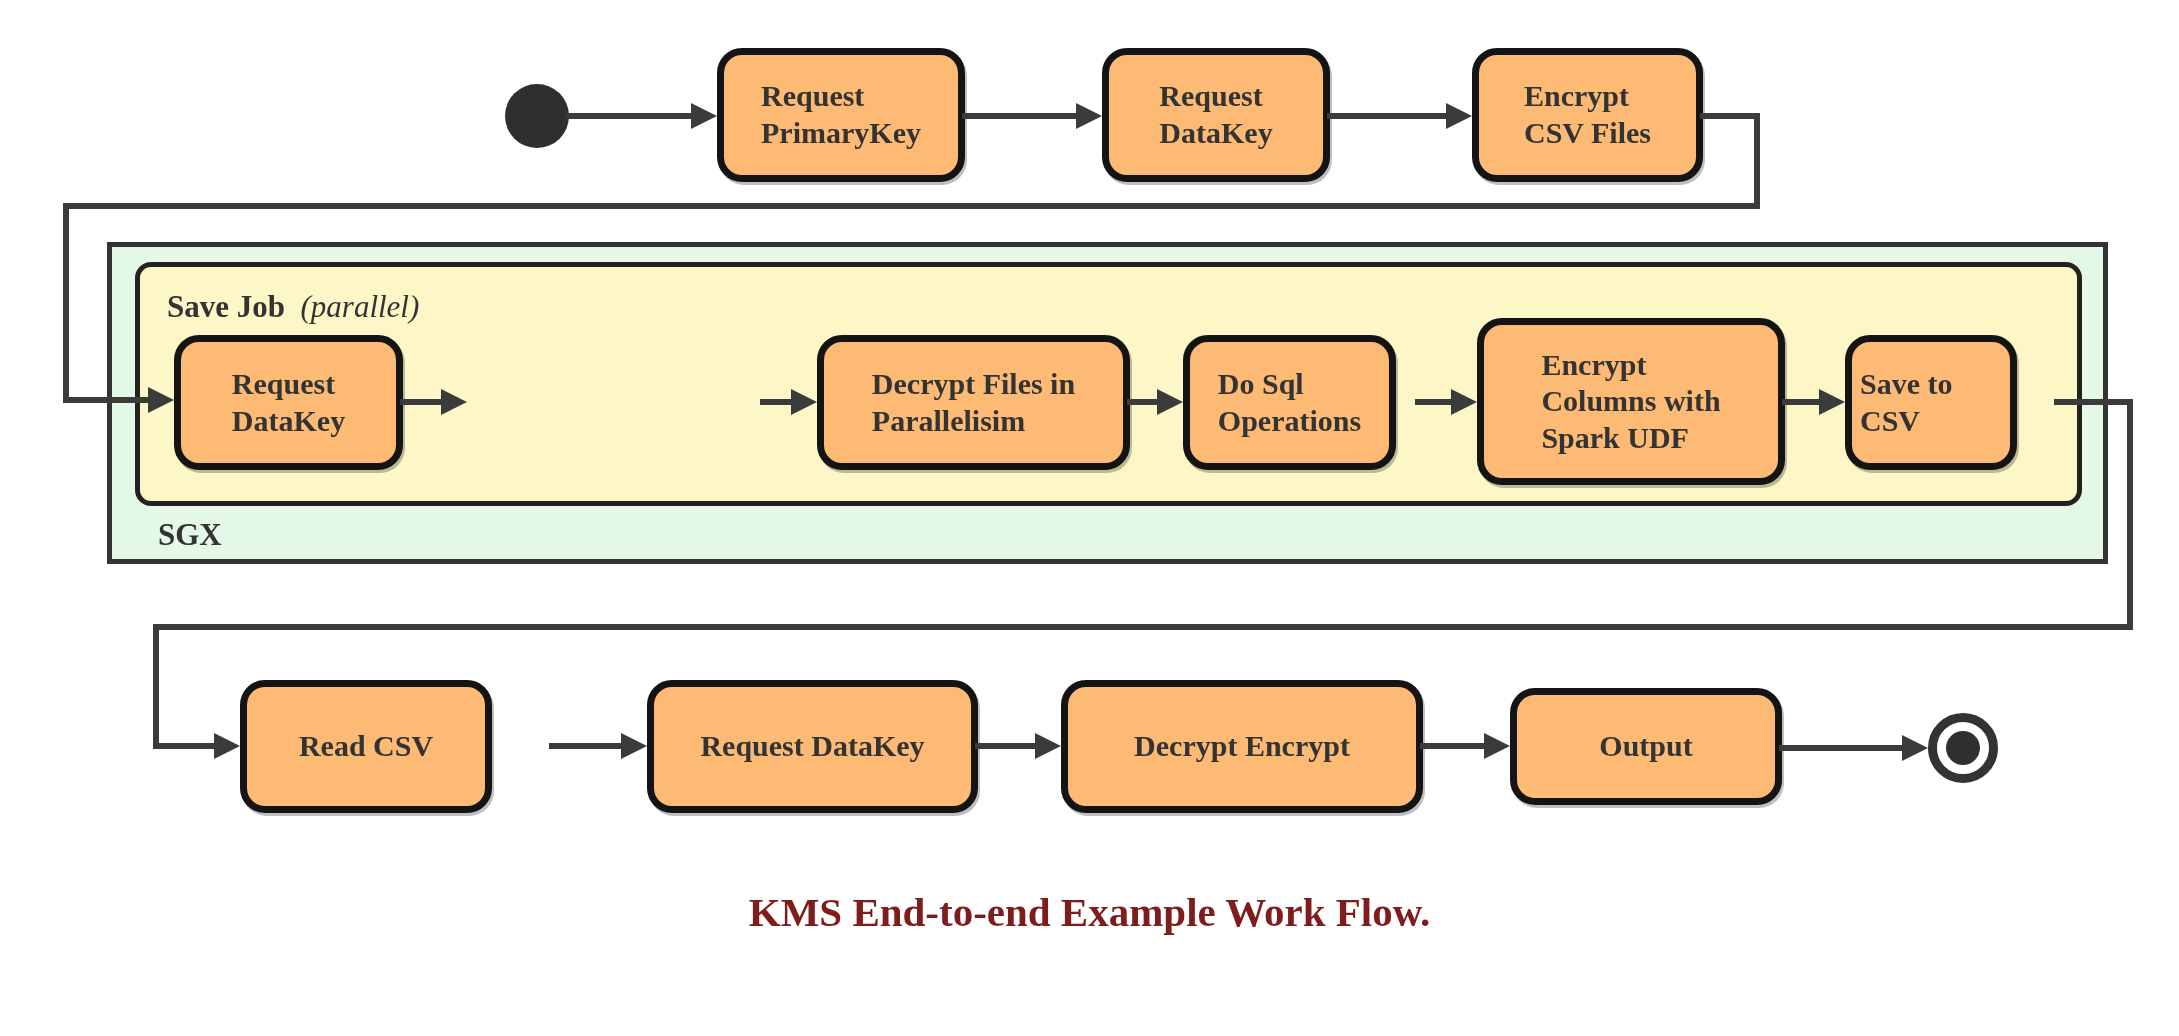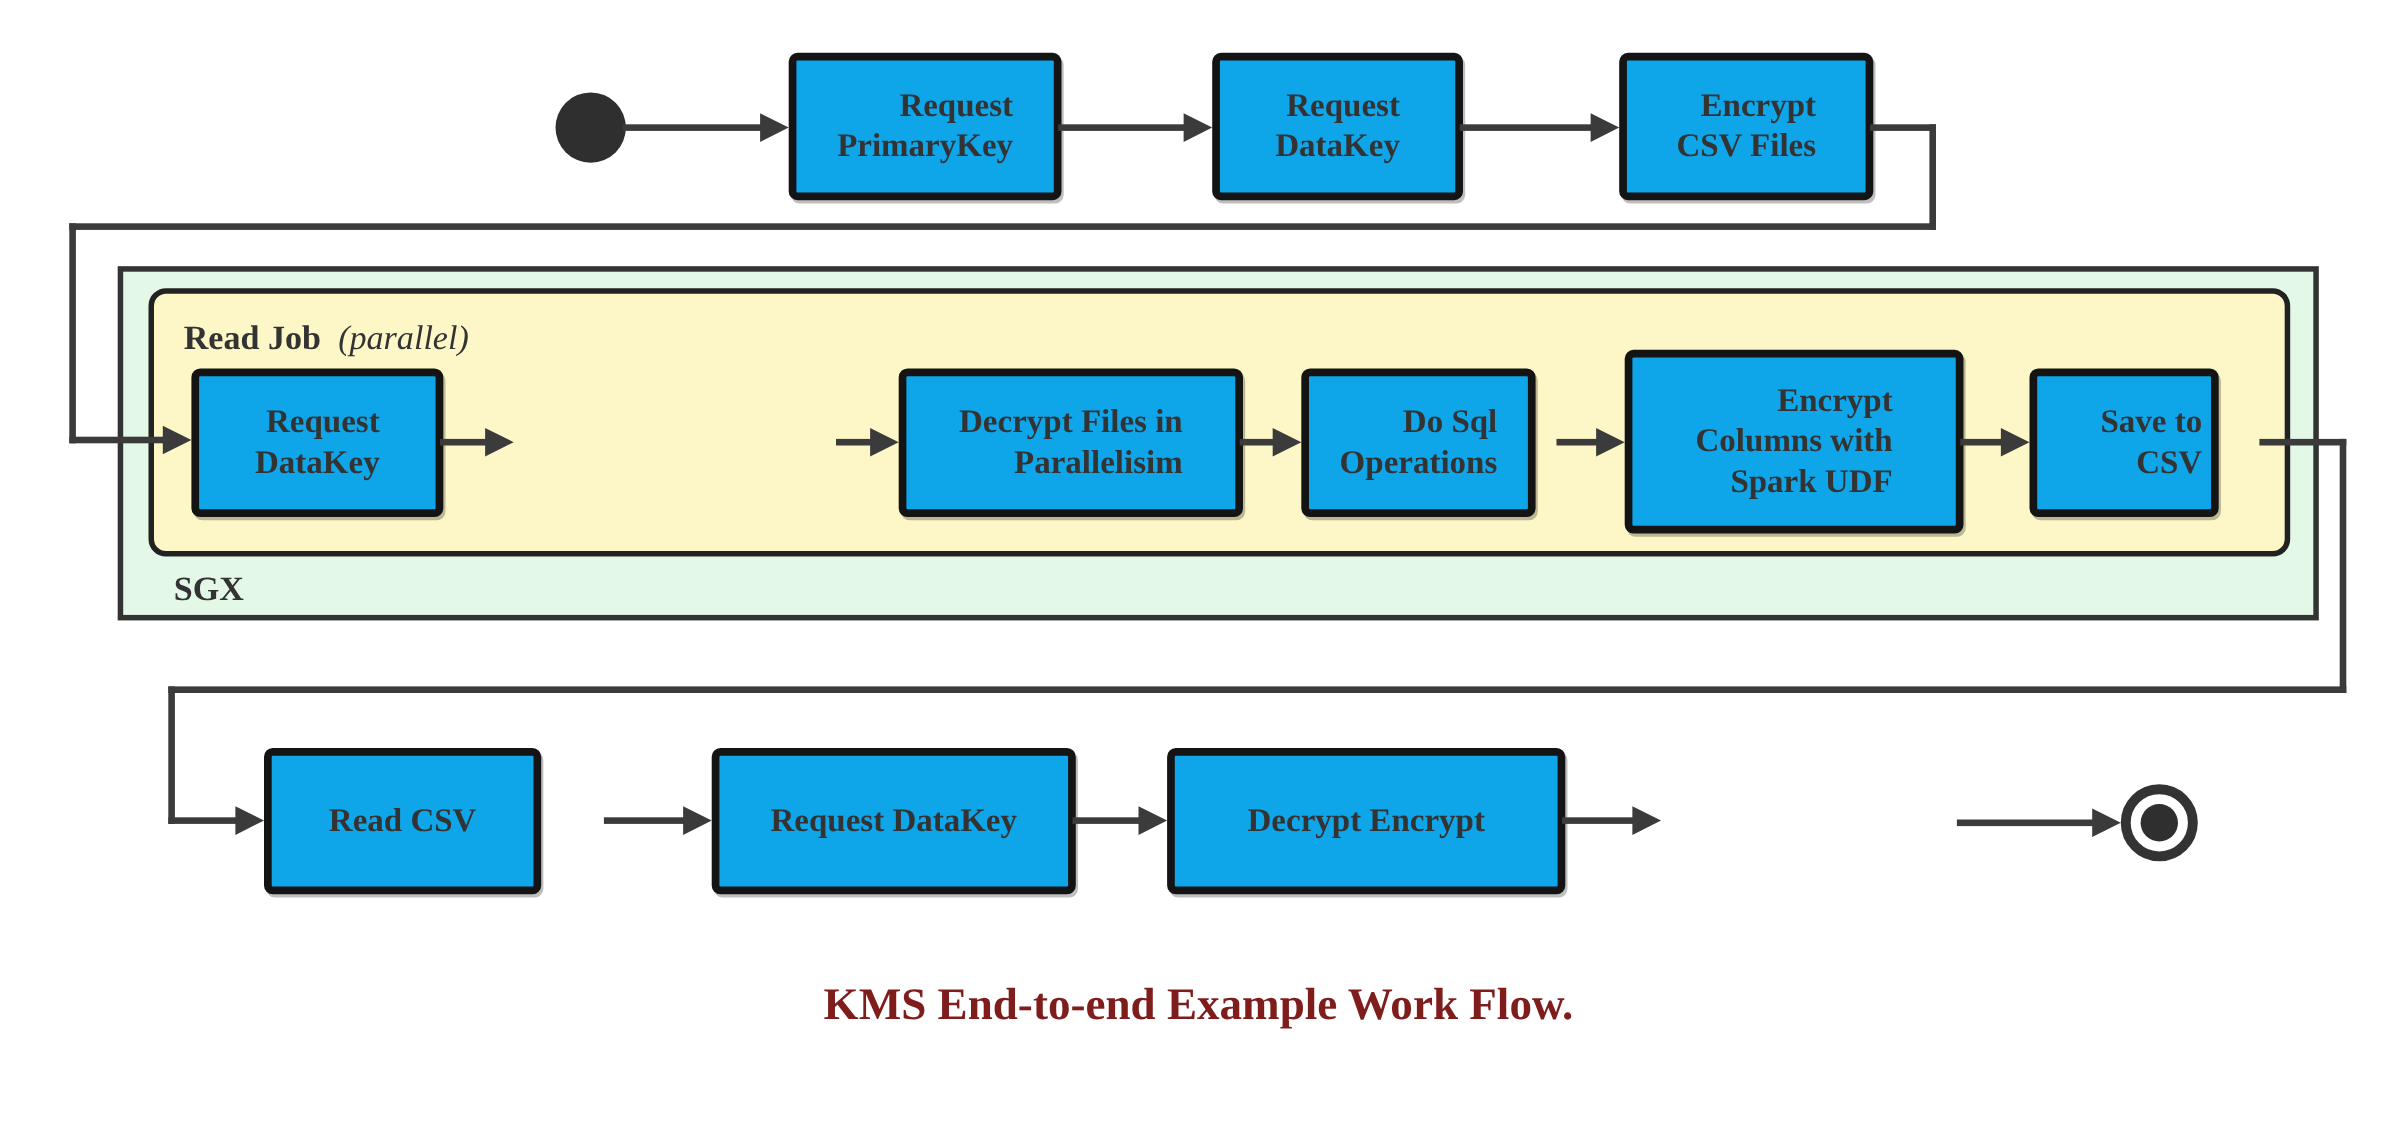--- a/index.html
+++ b/index.html
@@ -7,22 +7,22 @@
     position:relative;width:2179px;height:1036px;background:#ffffff;overflow:hidden;
     font-family:"Liberation Serif", "DejaVu Serif", serif;
   }
   .container-box{position:absolute;box-sizing:border-box;}
   .green-box{background:#e4f8e7;border:5px solid #333333;z-index:1;}
   .yellow-box{background:#fdf6c6;border:5px solid #222222;border-radius:16px;z-index:2;}
   .container-label{position:absolute;font-weight:bold;font-size:31px;color:#333333;white-space:nowrap;}
   .label-italic{font-weight:normal;font-style:italic;font-size:31px;color:#333333;}
   .node{
     position:absolute;box-sizing:border-box;z-index:4;
-    background:#0ea5e9;border:7px solid #141414;border-radius:8px;
-    display:flex;align-items:center;justify-content:center;text-align:right;
+    background:#fdba74;border:7px solid #141414;border-radius:25px;
+    display:flex;align-items:center;justify-content:center;text-align:left;
     box-shadow:2px 3px 0 rgba(0,0,0,0.25);
   }
   .node .lbl{
     font-weight:bold;font-size:30px;line-height:1.22;color:#333333;
     white-space:pre-line;padding:0 8px;
   }
   .start-dot{position:absolute;border-radius:50%;background:#2f2f2f;z-index:4;}
   .end-ring{position:absolute;border-radius:50%;background:#ffffff;border:9px solid #333333;box-sizing:border-box;z-index:4;
     display:flex;align-items:center;justify-content:center;}
   .end-core{width:34px;height:34px;border-radius:50%;background:#2f2f2f;}
@@ -38,21 +38,21 @@
 <body>
 
 <div id="canvas">
 
   <div class="container-box green-box" style="left:107px;top:242px;width:2001px;height:322px;">
     <span class="container-label" style="left:46px;bottom:6px;">SGX</span>
   </div>
 
   <div class="container-box yellow-box" style="left:135px;top:262px;width:1947px;height:244px;">
     <span class="container-label" style="left:27px;top:22px;">
-      <span>Read Job</span>&nbsp;
+      <span>Save Job</span>&nbsp;
       <span class="label-italic">(parallel)</span>
     </span>
   </div>
 
   <div id="caption">KMS End-to-end Example Work Flow.</div>
 <div class="start-dot" style="left: 505px; top: 84px; width: 64px; height: 64px;"></div>
     <div class="node" style="left: 717px; top: 48px; width: 248px; height: 134px;">
       <span class="lbl">Request
 PrimaryKey</span>
     </div>
@@ -86,20 +86,23 @@
     </div>
     <div class="node" style="left: 240px; top: 680px; width: 252px; height: 133px;">
       <span class="lbl">Read CSV</span>
     </div>
     <div class="node" style="left: 647px; top: 680px; width: 331px; height: 133px;">
       <span class="lbl">Request DataKey</span>
     </div>
     <div class="node" style="left: 1061px; top: 680px; width: 362px; height: 133px;">
       <span class="lbl">Decrypt Encrypt</span>
     </div>
+    <div class="node" style="left: 1510px; top: 688px; width: 272px; height: 117px;">
+      <span class="lbl">Output</span>
+    </div>
     <div class="end-ring" style="left: 1928px; top: 713px; width: 70px; height: 70px;">
       <div class="end-core"></div>
     </div>
     <div class="edge-seg" style="left: 566px; top: 113px; width: 128px; height: 6px;"></div>
     <div class="edge-arrow" style="left: 691px; top: 103px;"></div>
     <div class="edge-seg" style="left: 962px; top: 113px; width: 117px; height: 6px;"></div>
     <div class="edge-arrow" style="left: 1076px; top: 103px;"></div>
     <div class="edge-seg" style="left: 1327px; top: 113px; width: 122px; height: 6px;"></div>
     <div class="edge-arrow" style="left: 1446px; top: 103px;"></div>
     <div class="edge-seg" style="left: 1700px; top: 113px; width: 60px; height: 6px;"></div>

